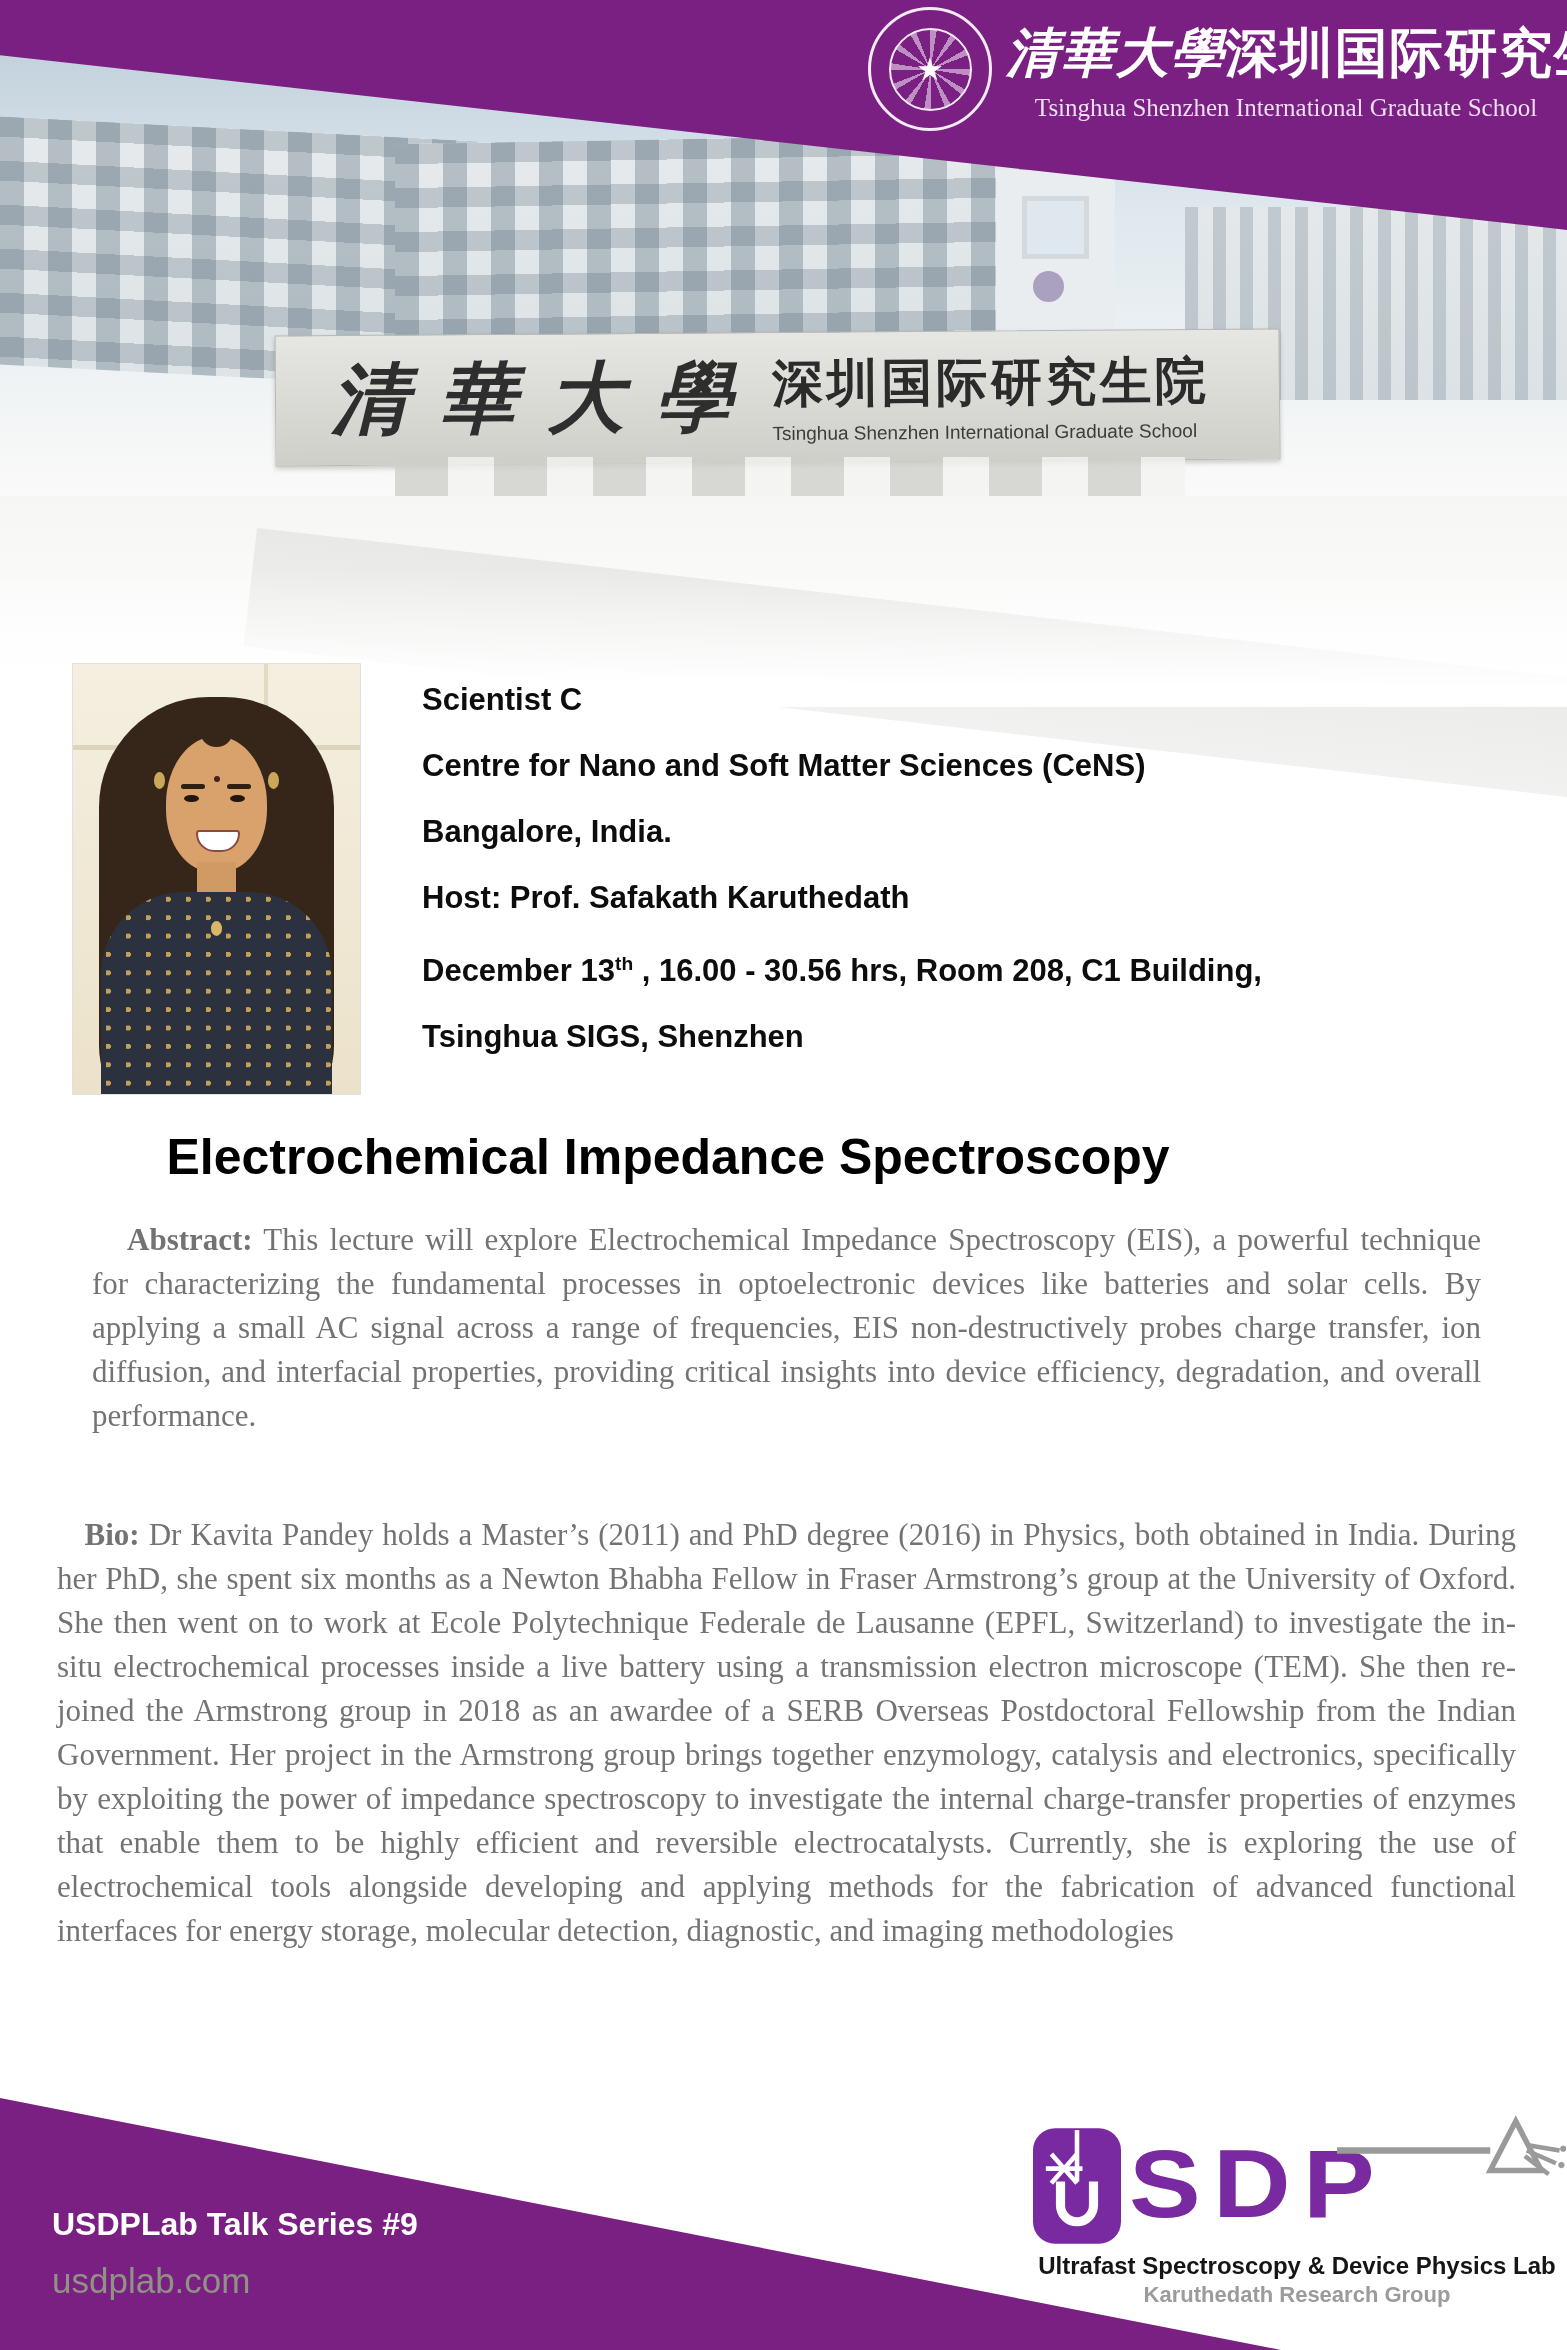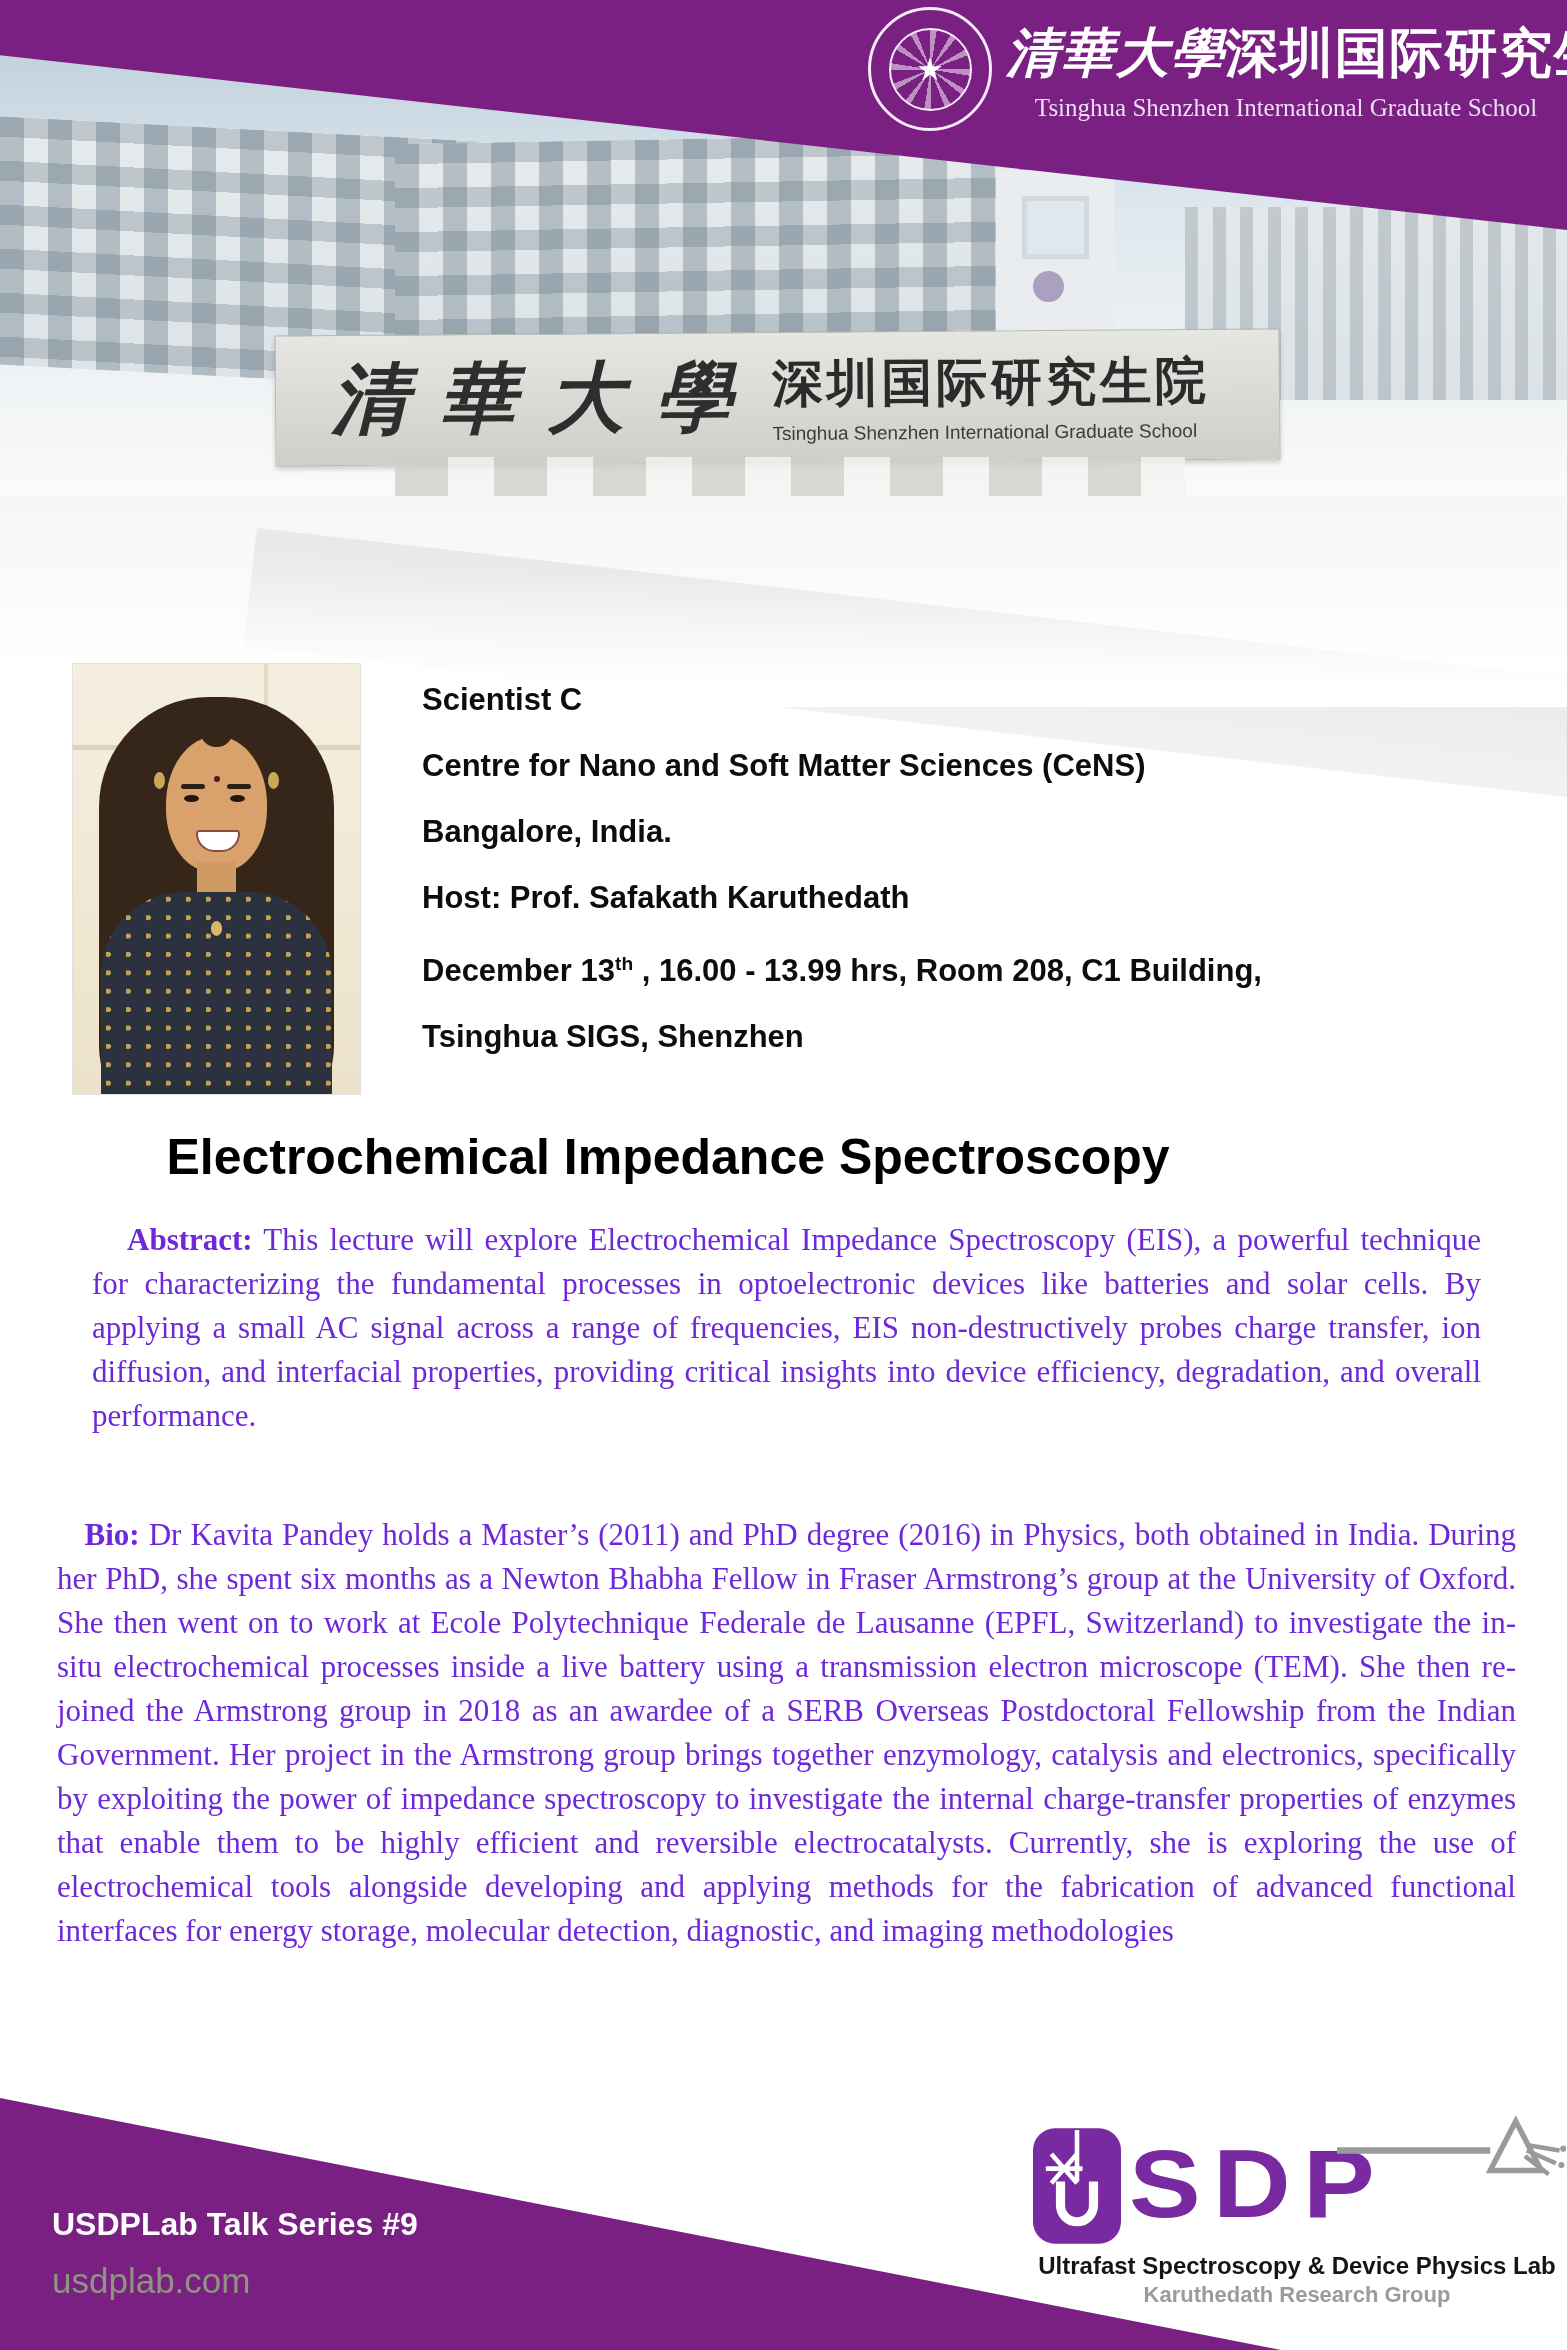--- a/index.html
+++ b/index.html
@@ -91,21 +91,21 @@
     background-size:20px 18.4px;}
   .pendant{position:absolute;left:138px;top:257px;width:11px;height:14.7px;background:#d8b765;border-radius:50%;}
   .earring{position:absolute;width:11px;height:16.5px;background:#caa85a;border-radius:50%;top:108px;}
   .speaker-info{position:absolute;left:422px;top:667px;width:1084px;}
   .speaker-info .line{font-size:31px;font-weight:bold;line-height:66px;color:#0d0d0d;white-space:nowrap;}
   .speaker-info sup{font-size:0.62em;}
   
   .talk-title{position:absolute;left:0;top:1128px;width:1336px;text-align:center;
     font-size:50px;font-weight:bold;color:#000;}
   .para{position:absolute;font-family:"Liberation Serif",serif;font-size:31px;line-height:44px;
-    text-align:justify;color:#6d28d9;}
+    text-align:justify;color:#737373;}
   .para b{font-weight:bold;}
   .abstract{left:92px;right:87px;top:1218px;text-indent:35px;}
   .bio{left:57px;right:52px;top:1513px;text-indent:27.5px;}
   
   .footer-wedge{position:absolute;left:0;top:2098px;width:1286px;height:253px;background:#7b2083;
     clip-path:polygon(0 0,100% 100%,0 100%);}
   .footer-series{position:absolute;left:52px;top:2206px;font-size:32px;font-weight:bold;color:#ffffff;}
   .footer-site{position:absolute;left:52px;top:2261px;font-size:35px;color:#8f9383;}
   .usdp{position:absolute;left:1033px;top:2119px;width:528px;}
   .usdp-row{position:relative;height:129px;}
@@ -173,21 +173,21 @@
     <div class="neck"></div>
     <div class="blouse"></div>
     <div class="pendant"></div>
   </div>
 
   <div class="speaker-info">
     <div class="line">Scientist C</div>
     <div class="line">Centre for Nano and Soft Matter Sciences (CeNS)</div>
     <div class="line">Bangalore, India.</div>
     <div class="line">Host: Prof. Safakath Karuthedath</div>
-    <div class="line"><span>December 13</span><sup>th</sup><span> , 16.00 - 13.99 hrs, Room 208, C1 Building,</span></div>
+    <div class="line"><span>December 13</span><sup>th</sup><span> , 16.00 - 30.56 hrs, Room 208, C1 Building,</span></div>
     <div class="line">Tsinghua SIGS, Shenzhen</div>
   </div>
 
   <div class="talk-title">Electrochemical Impedance Spectroscopy</div>
 
   <div class="para abstract"><b>Abstract:</b><span> This lecture will explore Electrochemical Impedance Spectroscopy (EIS), a powerful technique for characterizing the fundamental processes in optoelectronic devices like batteries and solar cells. By applying a small AC signal across a range of frequencies, EIS non-destructively probes charge transfer, ion diffusion, and interfacial properties, providing critical insights into device efficiency, degradation, and overall performance.</span></div>
 
   <div class="para bio"><b>Bio:</b><span> Dr Kavita Pandey holds a Master’s (2011) and PhD degree (2016) in Physics, both obtained in India. During her PhD, she spent six months as a Newton Bhabha Fellow in Fraser Armstrong’s group at the University of Oxford. She then went on to work at Ecole Polytechnique Federale de Lausanne (EPFL, Switzerland) to investigate the in-situ electrochemical processes inside a live battery using a transmission electron microscope (TEM). She then re-joined the Armstrong group in 2018 as an awardee of a SERB Overseas Postdoctoral Fellowship from the Indian Government. Her project in the Armstrong group brings together enzymology, catalysis and electronics, specifically by exploiting the power of impedance spectroscopy to investigate the internal charge-transfer properties of enzymes that enable them to be highly efficient and reversible electrocatalysts. Currently, she is exploring the use of electrochemical tools alongside developing and applying methods for the fabrication of advanced functional interfaces for energy storage, molecular detection, diagnostic, and imaging methodologies</span></div>
 
   <div class="footer-wedge"></div>

